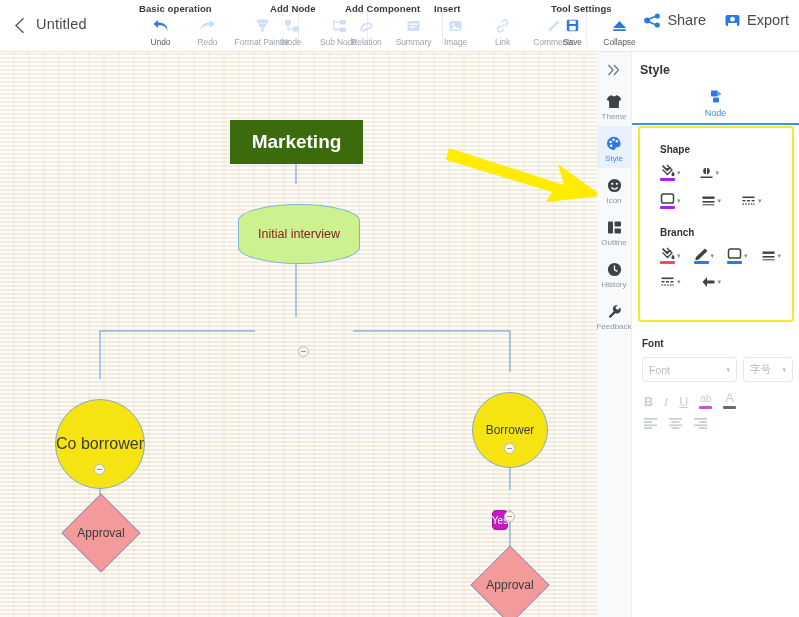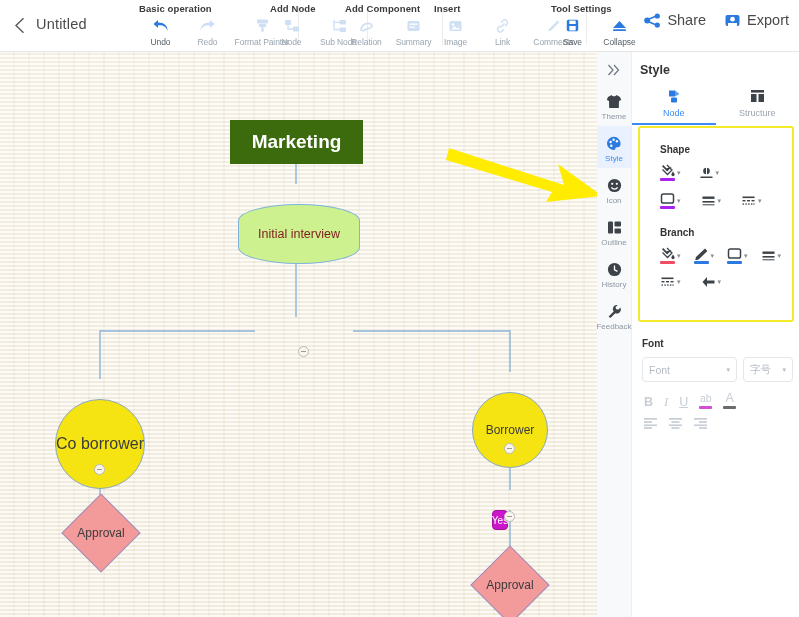--- a/index.html
+++ b/index.html
@@ -501,30 +501,20 @@
     <div class="panel-tabs">
       <div class="ptab active">
         <span class="ic">
           <svg width="16" height="15" viewBox="0 0 16 15">
               <path d="M3 1.5 L9 1.5 L9 7.5 L3 7.5 Z" fill="#2b7ae0"></path>
               <path d="M9 1.5 L13.5 5 L9 7.5 Z" fill="#5da0f5"></path>
               <rect x="5" y="8.5" width="6" height="5" rx="1" fill="#2b7ae0"></rect>
             </svg>
         </span>
         <span class="lb">Node</span>
-      </div>
-      <div class="ptab">
-        <span class="ic">
-          <svg width="15" height="14" viewBox="0 0 15 14">
-              <rect x="1" y="1" width="13" height="2.6" fill="#3d4349"></rect>
-              <rect x="1" y="5" width="5.5" height="8" fill="#3d4349"></rect>
-              <rect x="8.5" y="5" width="5.5" height="8" fill="#3d4349"></rect>
-            </svg>
-        </span>
-        <span class="lb">Structure</span>
       </div>
     </div>
 
     <div class="hl-box">
 
       <div style="padding:16px 0 0 12px;">
         <div class="sec-label">Shape</div>
 
         <div class="icon-row">
           <div class="icon-cell">

